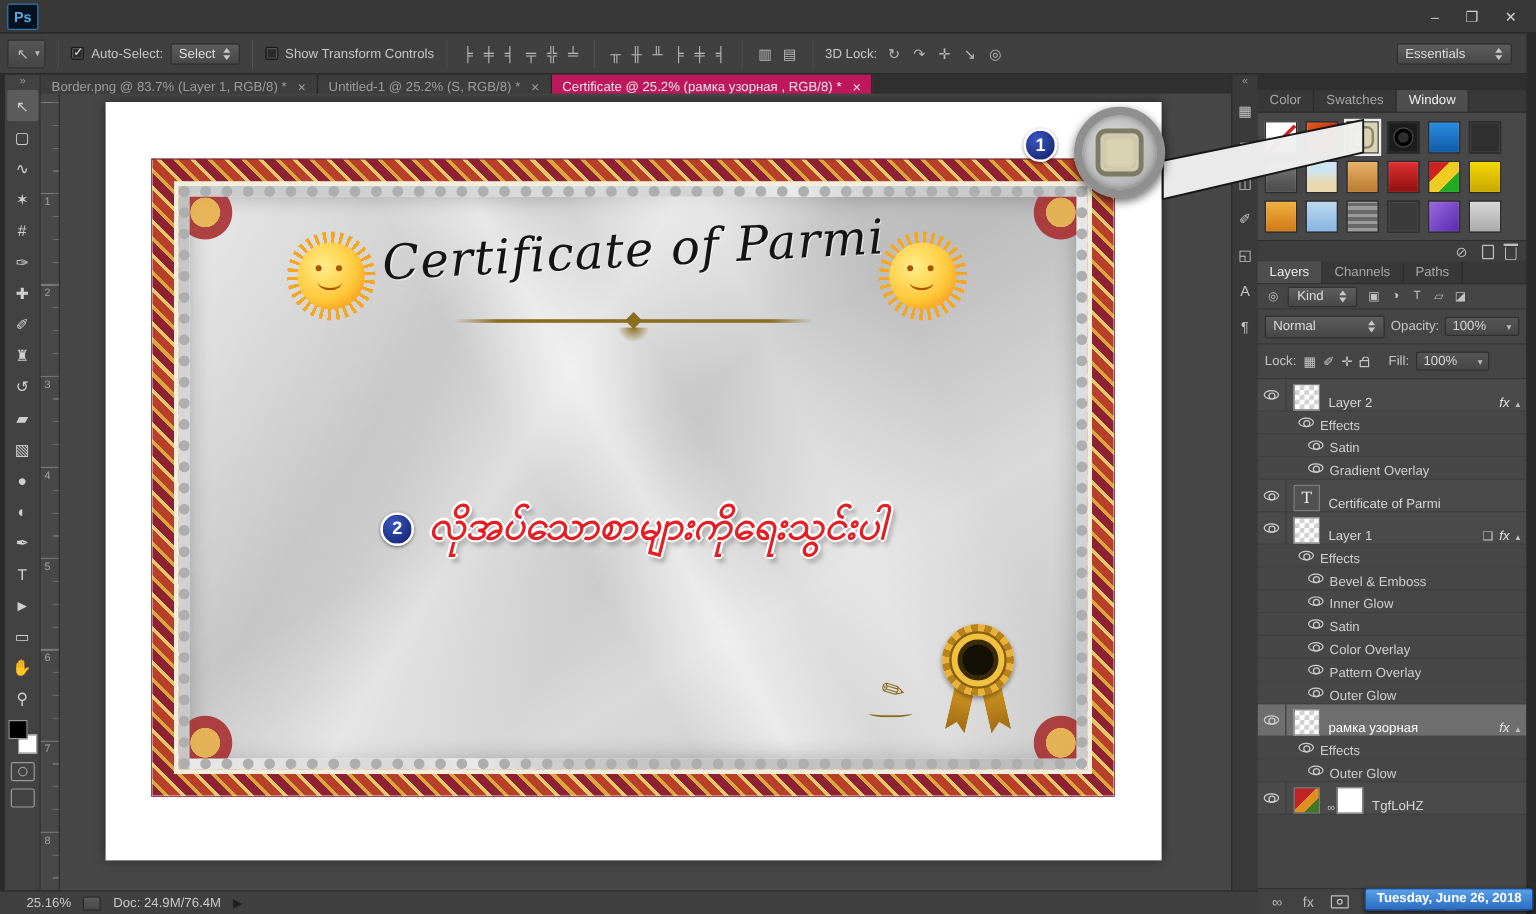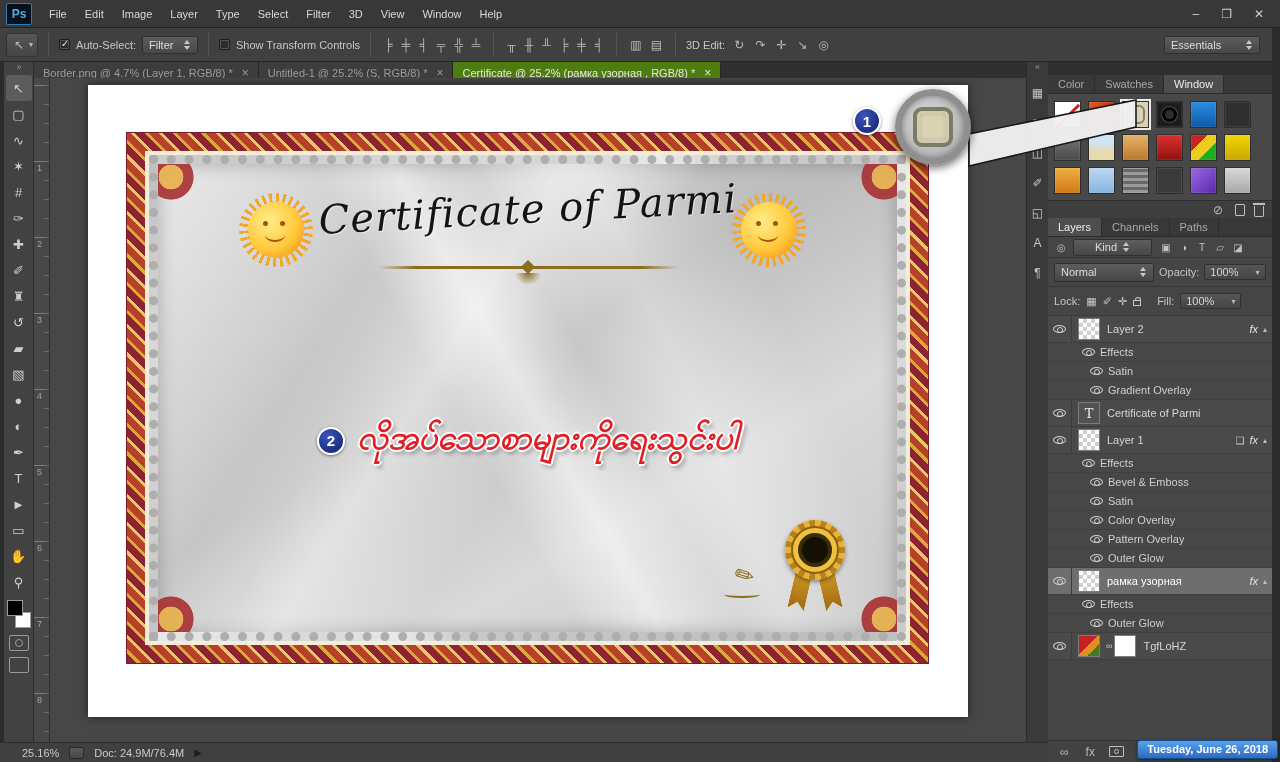--- a/index.html
+++ b/index.html
@@ -26,21 +26,21 @@
   .updown{width:7px;height:10px;position:relative}
   .updown::before,.updown::after{content:"";position:absolute;left:0;border-left:3.5px solid transparent;border-right:3.5px solid transparent}
   .updown::before{top:0;border-bottom:4px solid #c9c9c9}
   .updown::after{bottom:0;border-top:4px solid #c9c9c9}
   .workspace{margin-left:auto;margin-right:14px;min-width:96px}
 
   
   .doc-col{position:absolute;left:34px;top:62px;width:992px;bottom:20px;background:#474747}
   .doc-tabs{height:22px;background:#303030;display:flex;align-items:stretch}
   .doc-tab{display:flex;align-items:center;padding:0 9px;background:#3d3d3d;color:#9c9c9c;border-right:1px solid #262626;white-space:nowrap;font-size:11px}
-  .doc-tab.active{background:#4d7c0f;color:#e6e6e6}
+  .doc-tab.active{background:#be185d;color:#e6e6e6}
   .tab-close{margin-left:9px;font-size:12px;color:inherit}
 
   
   .ruler-row{height:16px;position:relative;background:#484848;border-bottom:1px solid #2c2c2c}
   .ruler-corner{position:absolute;left:0;top:0;width:16px;height:16px;background:#484848;border-right:1px solid #2c2c2c}
   .hruler{position:absolute;left:16px;right:0;top:0;height:16px;background-image:repeating-linear-gradient(90deg,#7d7d7d 0 1px,transparent 1px 76px);background-position:38px 0;overflow:hidden}
   .hruler::after{content:"";position:absolute;left:0;right:0;bottom:0;height:5px;background-image:repeating-linear-gradient(90deg,#6d6d6d 0 1px,transparent 1px 19px);background-position:38px 0}
   .hnum{position:absolute;top:1px;font-size:9px;color:#a2a2a2}
   .viewport{position:absolute;left:0;top:16px;right:0;bottom:0;display:flex}
   .vruler{width:16px;background:#484848;border-right:1px solid #2c2c2c;position:relative;background-image:repeating-linear-gradient(180deg,#7d7d7d 0 1px,transparent 1px 76px);background-position:0 7px;flex:none}
@@ -110,33 +110,33 @@
   .swatch{position:relative;border:1px solid #2e2e2e;box-shadow:inset 0 0 0 1px rgba(255,255,255,.08);overflow:hidden}
   .sw-none{background:#fff}
   .sw-none::after{content:"";position:absolute;left:-4px;right:-4px;top:50%;height:3px;background:#d02020;transform:rotate(-45deg)}
   .sw-ring::after{content:"";position:absolute;inset:5px;border-radius:50%;border:3px solid #000;background:#2e2e2e;box-shadow:0 0 0 1px #4a4a4a}
   .sw-stripes{background:repeating-linear-gradient(0deg,#9a9a9a 0 3px,#686868 3px 6px)}
   .sw-sel{outline:2px solid #ededed;outline-offset:0}
   .sw-sel::after{content:"";position:absolute;inset:3px;border:2px solid #89866f;border-radius:6px;background:#d8d3b0}
   .pfooter{height:18px;background:#3e3e3e;border-top:1px solid #2e2e2e;display:flex;align-items:center;gap:9px;padding:0 8px;color:#c6c6c6}
   .pfooter.right{justify-content:flex-end}
   .filter-row{height:21px;display:flex;align-items:center;gap:4px;padding:0 5px;background:#454545;border-bottom:1px solid #383838}
-  .filter-row .select{height:17px;padding:1px 21px;min-width:58px}
+  .filter-row .select{height:17px;padding:1px 7px;min-width:58px}
   .ficon{width:16px;text-align:center;color:#c2c2c2;font-size:10px}
   .blend-row{height:29px;display:flex;align-items:center;gap:5px;padding:0 6px;border-bottom:1px solid #383838}
   .blend-row .select{min-width:100px;height:19px}
   .val-box{display:flex;align-items:center;gap:17px;border:1px solid #303030;border-radius:2px;background:linear-gradient(#555,#464646);padding:1px 5px;min-width:46px;justify-content:space-between}
   .lock-row{height:29px;display:flex;align-items:center;gap:6px;padding:0 6px;border-bottom:1px solid #383838}
   .lockico{color:#c8c8c8;font-size:11px}
   .i-lock{width:8px;height:6px;border:1px solid #c8c8c8;position:relative;margin-top:4px}
   .i-lock::before{content:"";position:absolute;top:-4px;left:1px;width:4px;height:3px;border:1px solid #c8c8c8;border-bottom:none;border-radius:3px 3px 0 0}
 
   
   #layer-rows{flex:1;overflow:hidden;background:#454545}
-  .lrow{display:flex;align-items:center;height:27px;background:#4a4a4a;border-bottom:1px solid #3f3f3f;color:#d6d6d6}
+  .lrow{display:flex;align-items:flex-end;height:27px;background:#4a4a4a;border-bottom:1px solid #3f3f3f;color:#d6d6d6}
   .lrow.effects,.lrow.effect{height:19px;background:#474747;color:#cfcfcf}
   .lrow.effects{padding-left:30px}
   .lrow.effect{padding-left:38px}
   .lrow.selected{background:#6e6e6e;color:#fff}
   .eyecell{width:24px;align-self:stretch;display:flex;align-items:center;justify-content:center;border-right:1px solid #3c3c3c;flex:none}
   .effects .eyecell,.effect .eyecell{width:20px;border-right:none}
   .eye{width:13px;height:8px;border:1px solid #cfcfcf;border-radius:50%;position:relative}
   .eye::after{content:"";position:absolute;left:3px;top:1px;width:4px;height:4px;border:1px solid #cfcfcf;border-radius:50%}
   .thumb{width:22px;height:22px;margin:0 5px 0 6px;border:1px solid #7c7c7c;background:#fff;flex:none;display:flex;align-items:center;justify-content:center}
   .thumb.checker{background-image:linear-gradient(45deg,#cfcfcf 25%,transparent 25%,transparent 75%,#cfcfcf 75%),linear-gradient(45deg,#cfcfcf 25%,#fff 25%,#fff 75%,#cfcfcf 75%);background-size:8px 8px;background-position:0 0,4px 4px}
@@ -165,50 +165,37 @@
   .right-edge{position:absolute;left:1272px;top:28px;width:8px;bottom:0;background:#2b2b2b;z-index:5}
   .date-tip{position:absolute;right:2px;bottom:3px;padding:2px 9px 3px;background:linear-gradient(#5aa0e8,#2b6cc4);border:1px solid #1a4a8a;border-radius:3px;color:#fff;font-weight:bold;white-space:nowrap;box-shadow:0 1px 3px rgba(0,0,0,.5);z-index:70}
 </style>
 </head>
 <body>
 
 <div id="app">
 
   <div class="menu-bar">
     <div class="ps-logo">Ps</div>
-    <div id="menu-items" style="display:flex">
-        <div class="menu-item">File</div>
-        <div class="menu-item">Edit</div>
-        <div class="menu-item">Image</div>
-        <div class="menu-item">Layer</div>
-        <div class="menu-item">Type</div>
-        <div class="menu-item">Select</div>
-        <div class="menu-item">Filter</div>
-        <div class="menu-item">3D</div>
-        <div class="menu-item">View</div>
-        <div class="menu-item">Window</div>
-        <div class="menu-item">Help</div>
-      </div>
     <div class="win-btns">
       <span>–</span>
       <span>❐</span>
       <span>✕</span>
     </div>
   </div>
 
   <div class="options-bar">
     <div class="tool-preset">
       <span class="ob-icon">↖</span>
       <span class="mini-arrow">▾</span>
     </div>
     <div class="ob-sep"></div>
     <div class="cb checked"></div>
     <span class="ob-label">Auto-Select:</span>
     <div class="select" style="min-width:56px">
-      <span>Filter</span>
+      <span>Select</span>
       <span class="updown"></span>
     </div>
     <div class="ob-sep"></div>
     <div class="cb"></div>
     <span class="ob-label">Show Transform Controls</span>
     <div class="ob-sep"></div>
     <div id="align-group" style="display:flex;gap:3px">
         <span class="ob-icon">╞</span>
         <span class="ob-icon">╪</span>
         <span class="ob-icon">╡</span>
@@ -224,21 +211,21 @@
         <span class="ob-icon">╞</span>
         <span class="ob-icon">╪</span>
         <span class="ob-icon">╡</span>
       </div>
     <div class="ob-sep"></div>
     <div id="extra-group" style="display:flex;gap:3px">
         <span class="ob-icon">▥</span>
         <span class="ob-icon">▤</span>
       </div>
     <div class="ob-sep"></div>
-    <span class="ob-label">3D Edit:</span>
+    <span class="ob-label">3D Lock:</span>
     <div id="mode-group" style="display:flex;gap:5px">
         <span class="ob-icon">↻</span>
         <span class="ob-icon">↷</span>
         <span class="ob-icon">✛</span>
         <span class="ob-icon">↘</span>
         <span class="ob-icon">◎</span>
       </div>
     <div class="select workspace">
       <span>Essentials</span>
       <span class="updown"></span>
@@ -314,21 +301,21 @@
       <div class="chip fg"></div>
       <div class="chip bg"></div>
     </div>
     <div class="tb-mini qmask"></div>
     <div class="tb-mini"></div>
   </div>
 
   <div class="doc-col">
     <div class="doc-tabs" id="doc-tabs">
         <div class="doc-tab">
-          <span class="tab-label">Border.png @ 4.7% (Layer 1, RGB/8) *</span>
+          <span class="tab-label">Border.png @ 83.7% (Layer 1, RGB/8) *</span>
           <span class="tab-close">×</span>
         </div>
         <div class="doc-tab">
           <span class="tab-label">Untitled-1 @ 25.2% (S, RGB/8) *</span>
           <span class="tab-close">×</span>
         </div>
         <div class="doc-tab active">
           <span class="tab-label">Certificate @ 25.2% (рамка узорная , RGB/8) *</span>
           <span class="tab-close">×</span>
         </div>
@@ -549,20 +536,26 @@
         <div class="lrow effect">
           <div class="eyecell">
             <div class="eye"></div>
           </div>
           <span class="lname">Bevel &amp; Emboss</span>
         </div>
         <div class="lrow effect">
           <div class="eyecell">
             <div class="eye"></div>
           </div>
+          <span class="lname">Inner Glow</span>
+        </div>
+        <div class="lrow effect">
+          <div class="eyecell">
+            <div class="eye"></div>
+          </div>
           <span class="lname">Satin</span>
         </div>
         <div class="lrow effect">
           <div class="eyecell">
             <div class="eye"></div>
           </div>
           <span class="lname">Color Overlay</span>
         </div>
         <div class="lrow effect">
           <div class="eyecell">

